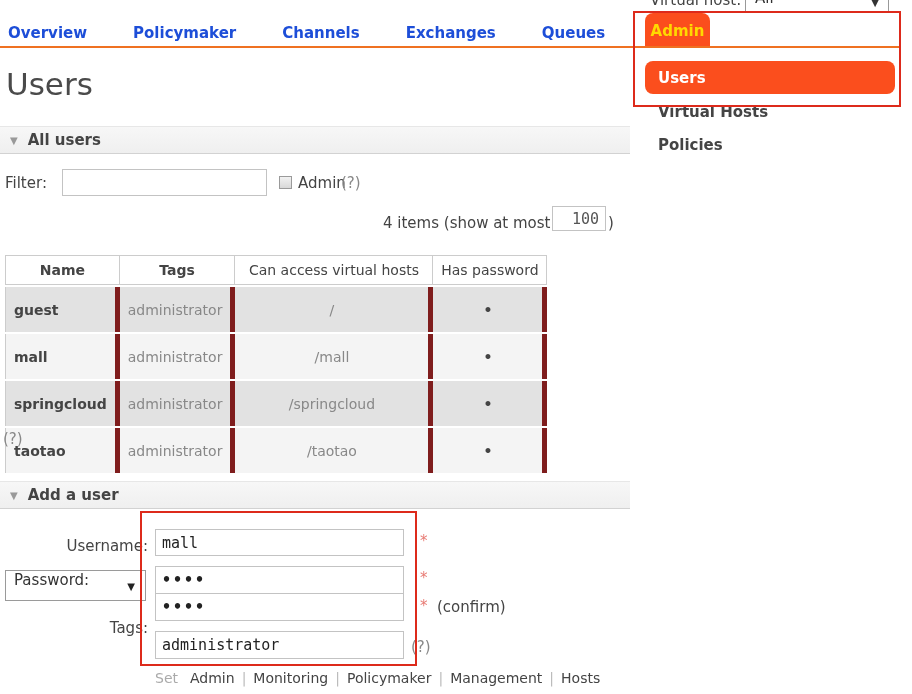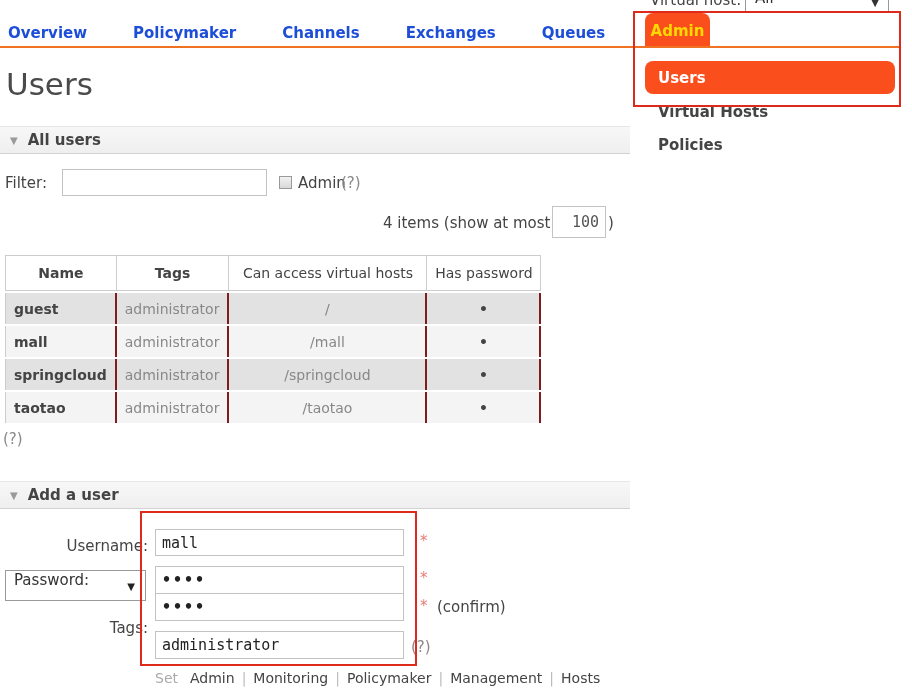--- a/index.html
+++ b/index.html
@@ -61,31 +61,31 @@
     font-family:"DejaVu Sans Mono","Liberation Mono",monospace;
     font-size:15px; color:#222; padding:0 6px; outline:none;
   }
   .filter-input { left:62px; top:169px; width:205px; height:27px; }
   .checkbox {
     position:absolute; left:279px; top:176px; width:13px; height:13px;
     border:1px solid #9a9a9a; background:linear-gradient(#f2f2f2,#d8d8d8); cursor:pointer;
   }
   .help { color:#888; cursor:pointer; }
 
-  .count-input { left:552px; top:206px; width:54px; height:32px; text-align:right; color:#555; }
+  .count-input { left:552px; top:206px; width:54px; height:25px; text-align:right; color:#555; }
 
   
   .users-table { position:absolute; left:5px; top:253px; border-collapse:separate; border-spacing:0 2px; table-layout:fixed; }
   .users-table th {
     background:#fff; border-top:1px solid #ccc; border-bottom:1px solid #ccc; border-right:1px solid #ccc;
-    height:36px; font-size:14px; color:#444; font-weight:400; padding:0 4px;
+    height:30px; font-size:14px; color:#444; font-weight:400; padding:0 4px;
   }
   .users-table th:first-child { border-left:1px solid #ccc; }
   .users-table th.b { font-weight:bold; }
-  .users-table td { height:31px; font-size:14px; border-right:2px solid #7f1d1d; padding:7px 8px; }
+  .users-table td { height:45px; font-size:14px; border-right:5px solid #7f1d1d; padding:7px 8px; }
   .users-table td:first-child { border-left:1px solid #ccc; }
   .users-table tr.odd td { background:#e2e2e2; }
   .users-table tr.even td { background:#f4f4f4; }
   .c-name { font-weight:bold; color:#444; font-size:15px; cursor:pointer; }
   .c-tags { color:#888; }
   .c-vhost { color:#888; text-align:center; }
   .c-pwd { color:#444; text-align:center; font-weight:bold; }
   .col-name { width:105px; } .col-tags { width:112px; } .col-vhost { width:198px; } .col-pwd { width:114px; }
 
   .table-help { position:absolute; left:3px; top:430px; font-size:15px; }

